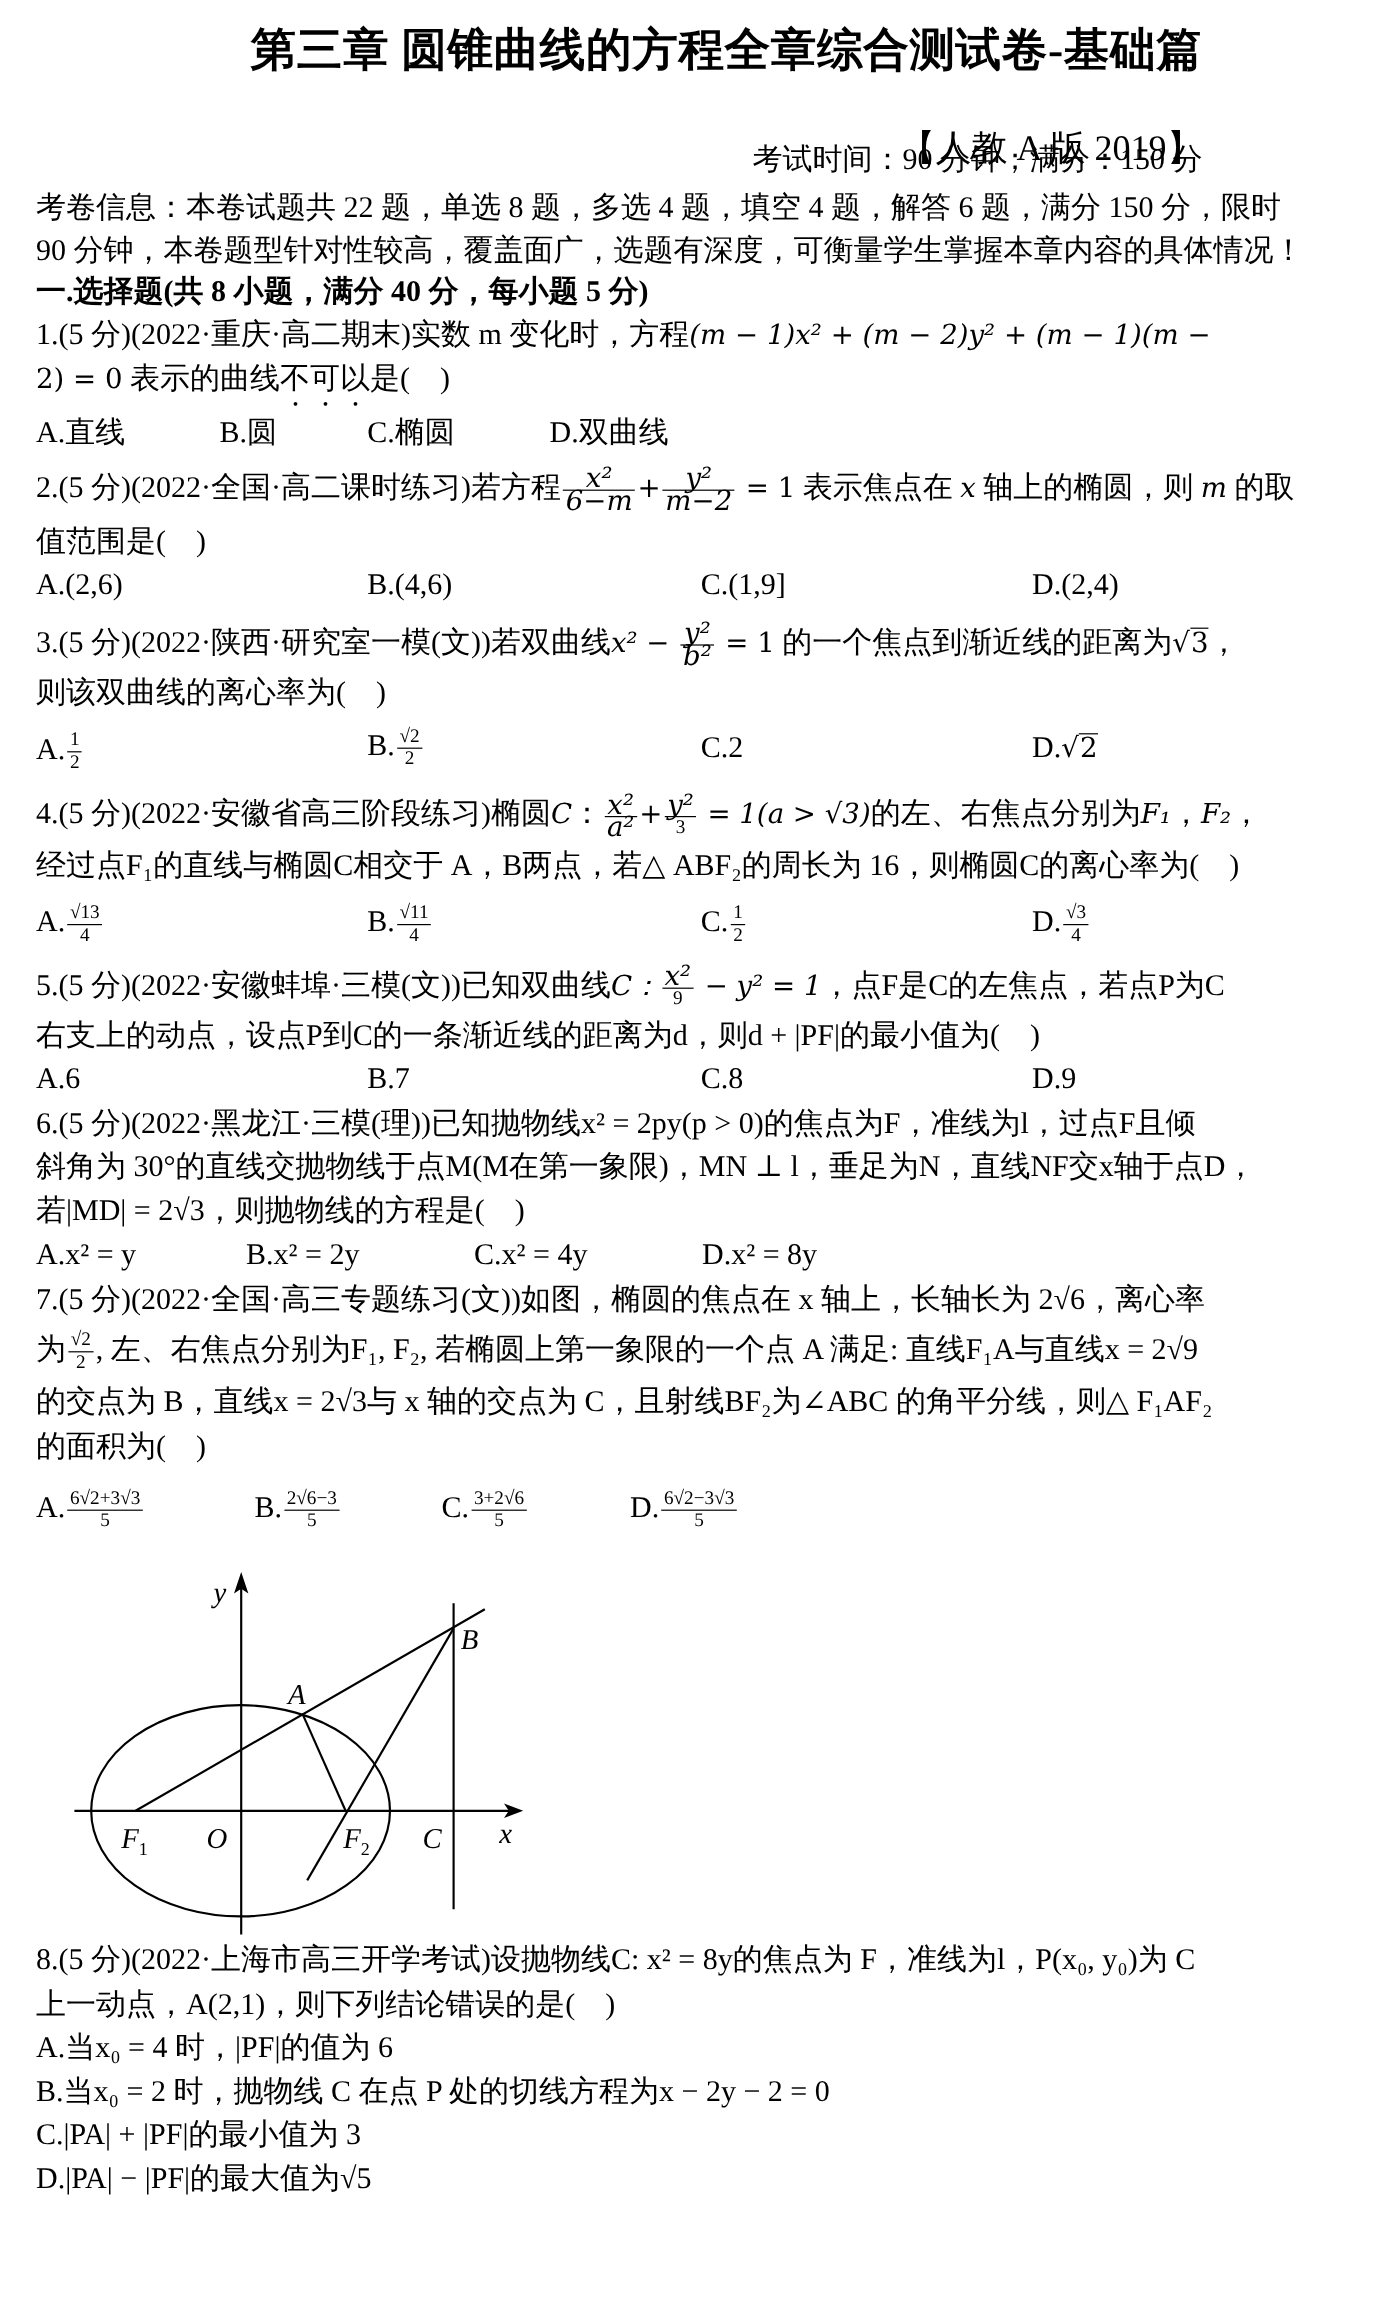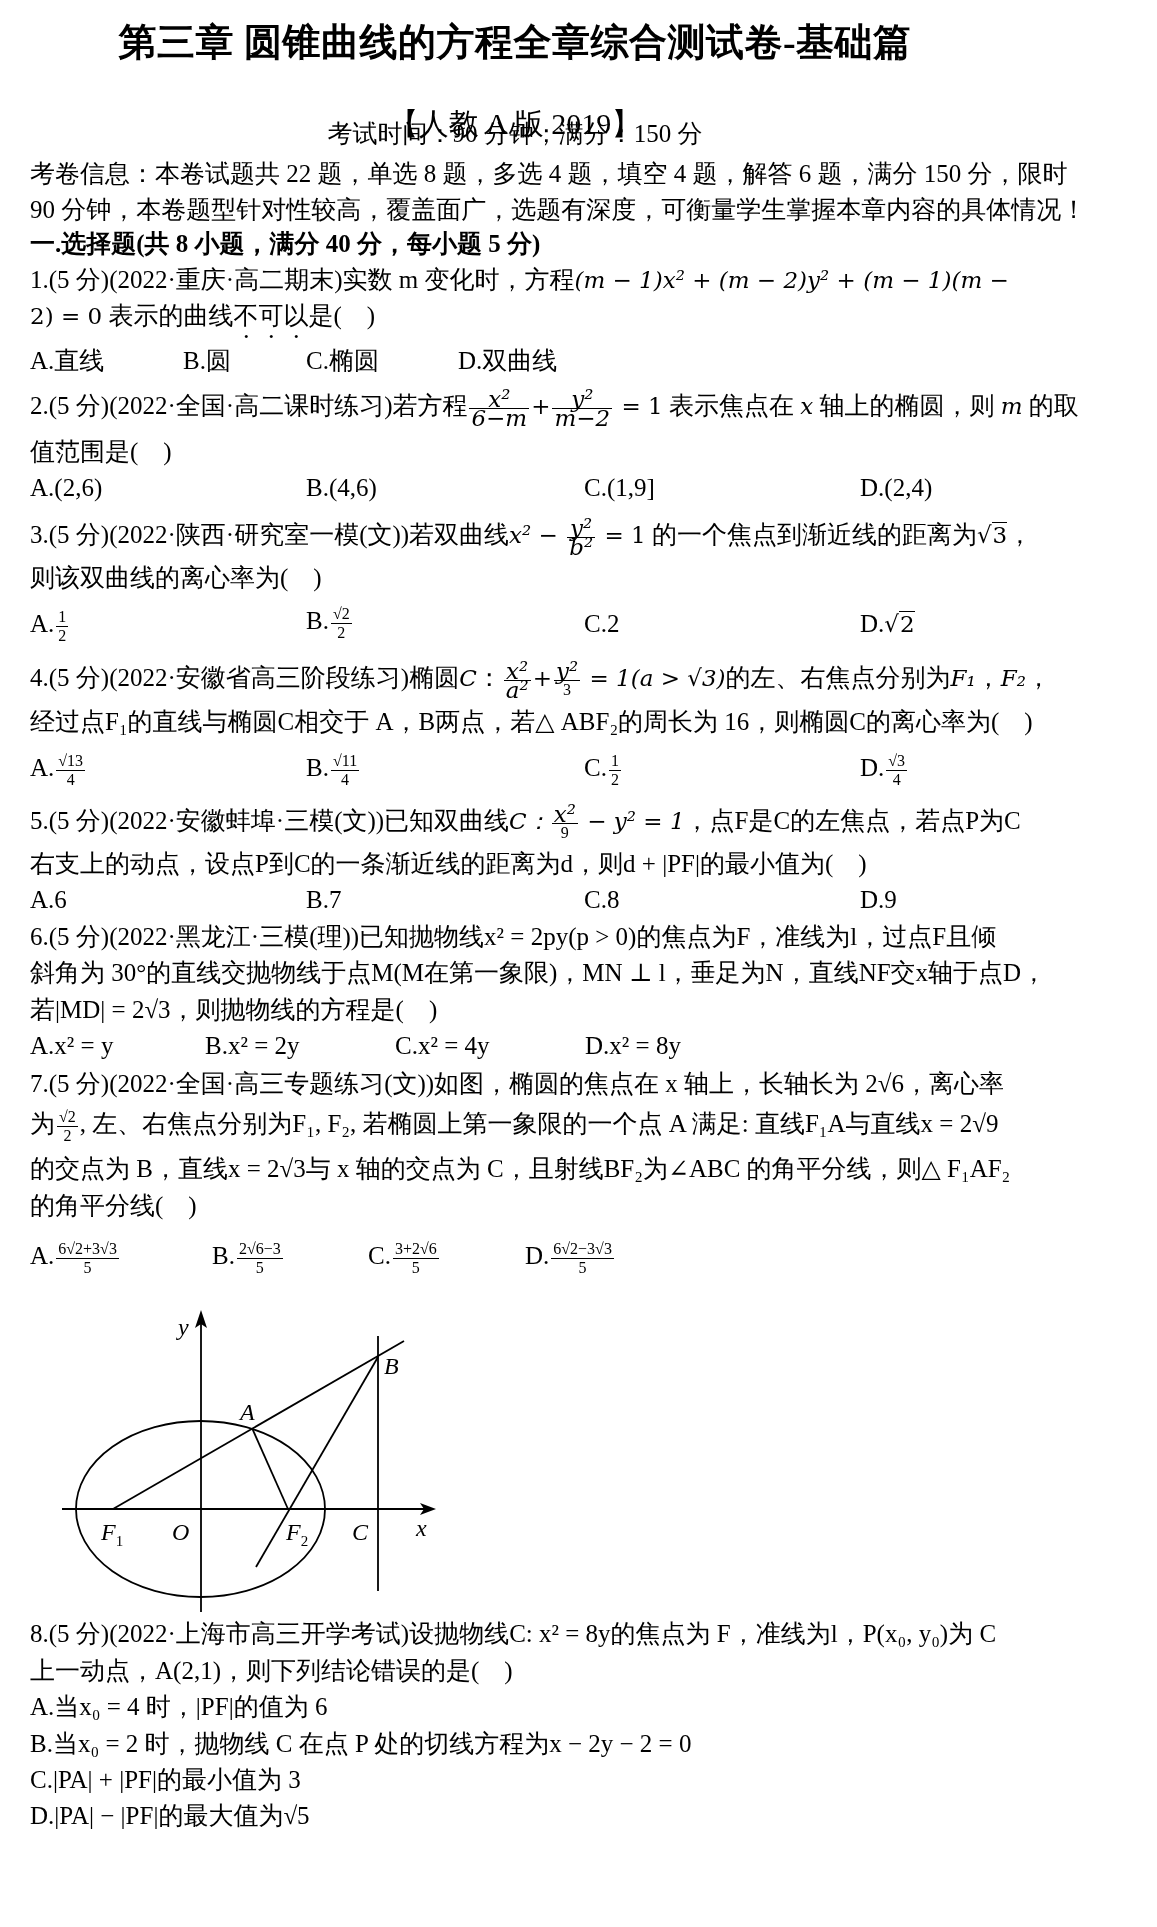--- a/index.html
+++ b/index.html
@@ -2,21 +2,21 @@
 <html><head>
 <meta charset="utf-8">
 <style>
   html, body { margin: 0; padding: 0; background: #ffffff; }
   body {
     width: 1157px; height: 1927px; position: relative; overflow: hidden;
     font-family: "Liberation Serif", "DejaVu Serif", serif;
     color: #000; font-size: 25px;
   }
   .line { position: absolute; left: 30px; white-space: nowrap; line-height: 32px; }
-  .center { left: 14px; width: 1002px; text-align: center; }
+  .center { left: 0; width: 1002px; text-align: right; }
   .title { font-size: 38px; font-weight: bold; top: 26px; letter-spacing: 0.5px; }
   .subtitle { font-size: 30px; top: 78px; margin-top: 30px; }
   .meta { font-size: 25px; top: 118px; }
   .bold { font-weight: bold; }
   i, .m { font-style: italic; font-family: "DejaVu Serif", serif; font-size: 23px; }
   .mr { font-family: "DejaVu Serif", serif; font-size: 23px; font-style: normal; }
   .frac { display: inline-block; vertical-align: middle; text-align: center; font-size: 16px; line-height: 18px; margin: 0 2px; }
   .frac .num { display: block; border-bottom: 1.4px solid #000; padding: 0 2px; }
   .frac .den { display: block; padding: 0 2px; }
   .opt { position: absolute; white-space: nowrap; line-height: 32px; }
@@ -89,21 +89,21 @@
 <div class="opt" style="top:1030px; left:30px;">A.x² = y</div>
 <div class="opt" style="top:1030px; left:205px;">B.x² = 2y</div>
 <div class="opt" style="top:1030px; left:395px;">C.x² = 4y</div>
 <div class="opt" style="top:1030px; left:585px;">D.x² = 8y</div>
 
 <div class="line" style="top:1068px;">7.(5 分)(2022·全国·高三专题练习(文))如图，椭圆的焦点在 x 轴上，长轴长为 2√6，离心率</div>
 <div class="line" style="top:1108px;">
   <span>为</span><span class="frac"><span class="num">√2</span><span class="den">2</span></span><span>, 左、右焦点分别为F₁, F₂, 若椭圆上第一象限的一个点 A 满足: 直线F₁A与直线x = 2√9</span>
 </div>
 <div class="line" style="top:1153px;">的交点为 B，直线x = 2√3与 x 轴的交点为 C，且射线BF₂为∠ABC 的角平分线，则△ F₁AF₂</div>
-<div class="line" style="top:1190px;">的角平分线(　)</div>
+<div class="line" style="top:1190px;">的面积为(　)</div>
 <div class="opt" style="top:1240px; left:30px;"><span>A.</span><span class="frac"><span class="num">6√2+3√3</span><span class="den">5</span></span></div>
 <div class="opt" style="top:1240px; left:212px;"><span>B.</span><span class="frac"><span class="num">2√6−3</span><span class="den">5</span></span></div>
 <div class="opt" style="top:1240px; left:368px;"><span>C.</span><span class="frac"><span class="num">3+2√6</span><span class="den">5</span></span></div>
 <div class="opt" style="top:1240px; left:525px;"><span>D.</span><span class="frac"><span class="num">6√2−3√3</span><span class="den">5</span></span></div>
 
 <svg class="figure" width="420" height="320" viewBox="40 1300 420 320" style="left:40px; top:1300px;">
   <g stroke="#000" stroke-width="1.8" fill="none">
 
     <line x1="62" y1="1509" x2="430" y2="1509"></line>
     <polygon points="436,1509 420,1503 424,1509 420,1515" fill="#000" stroke="none"></polygon>

